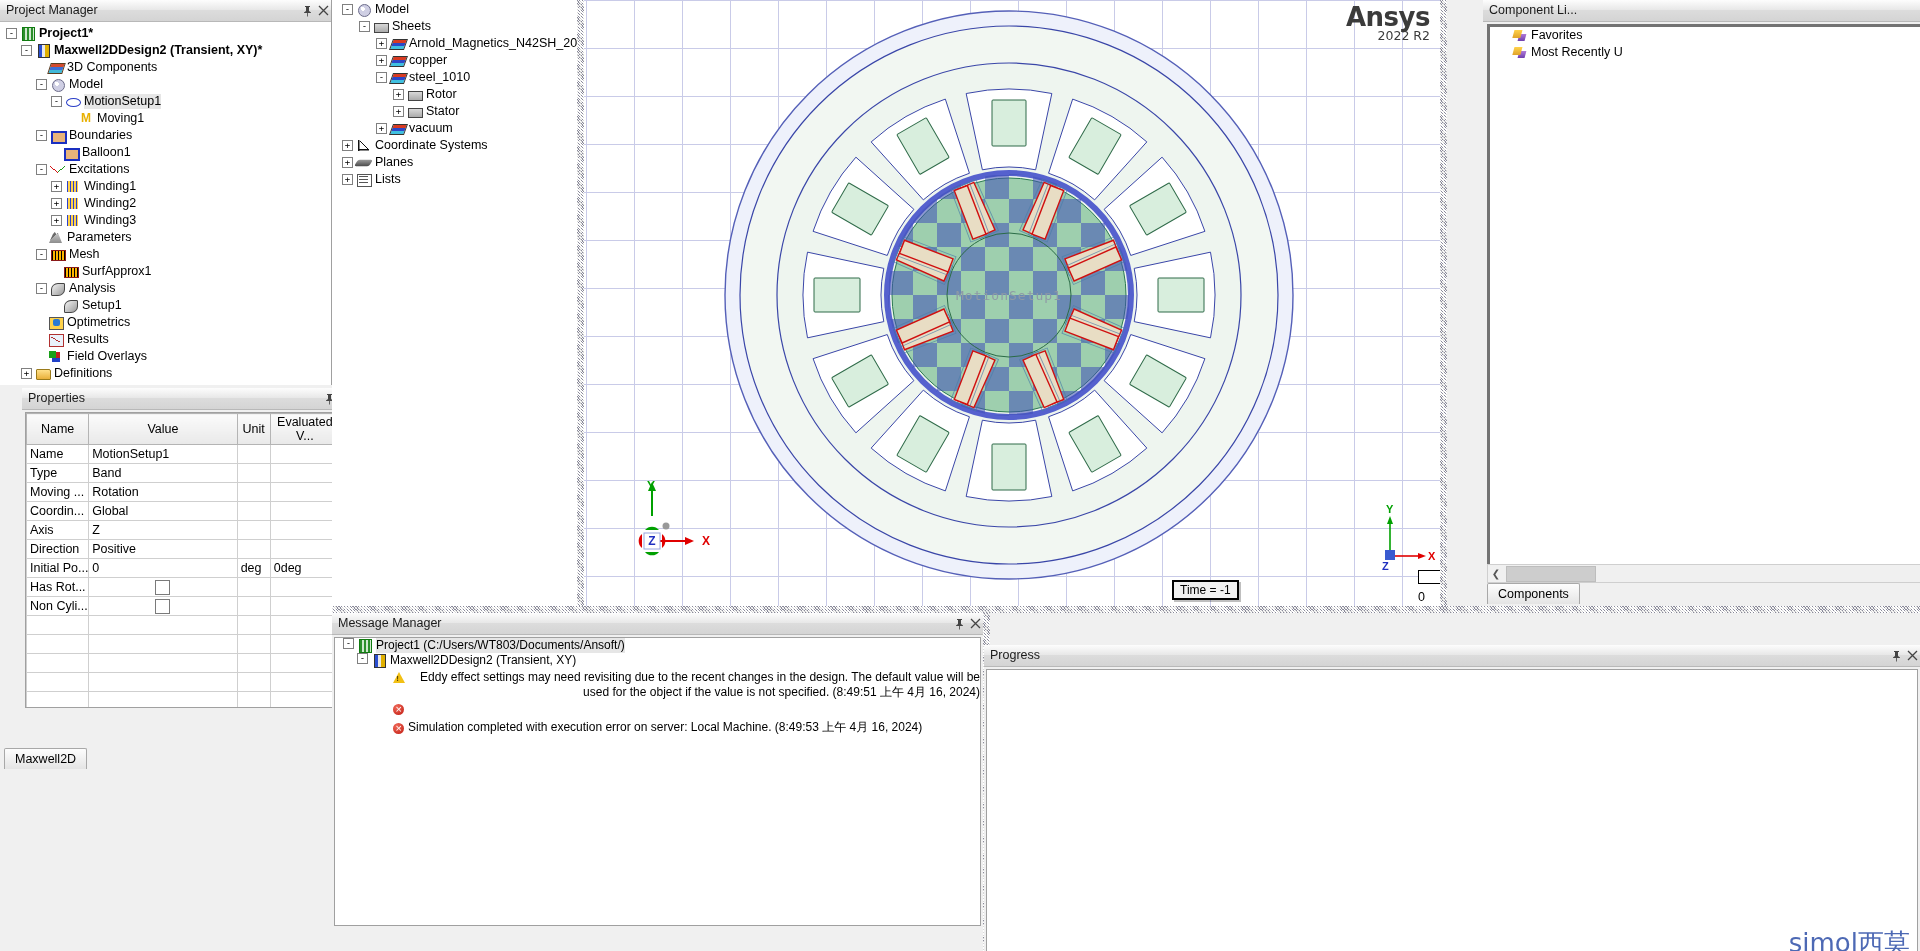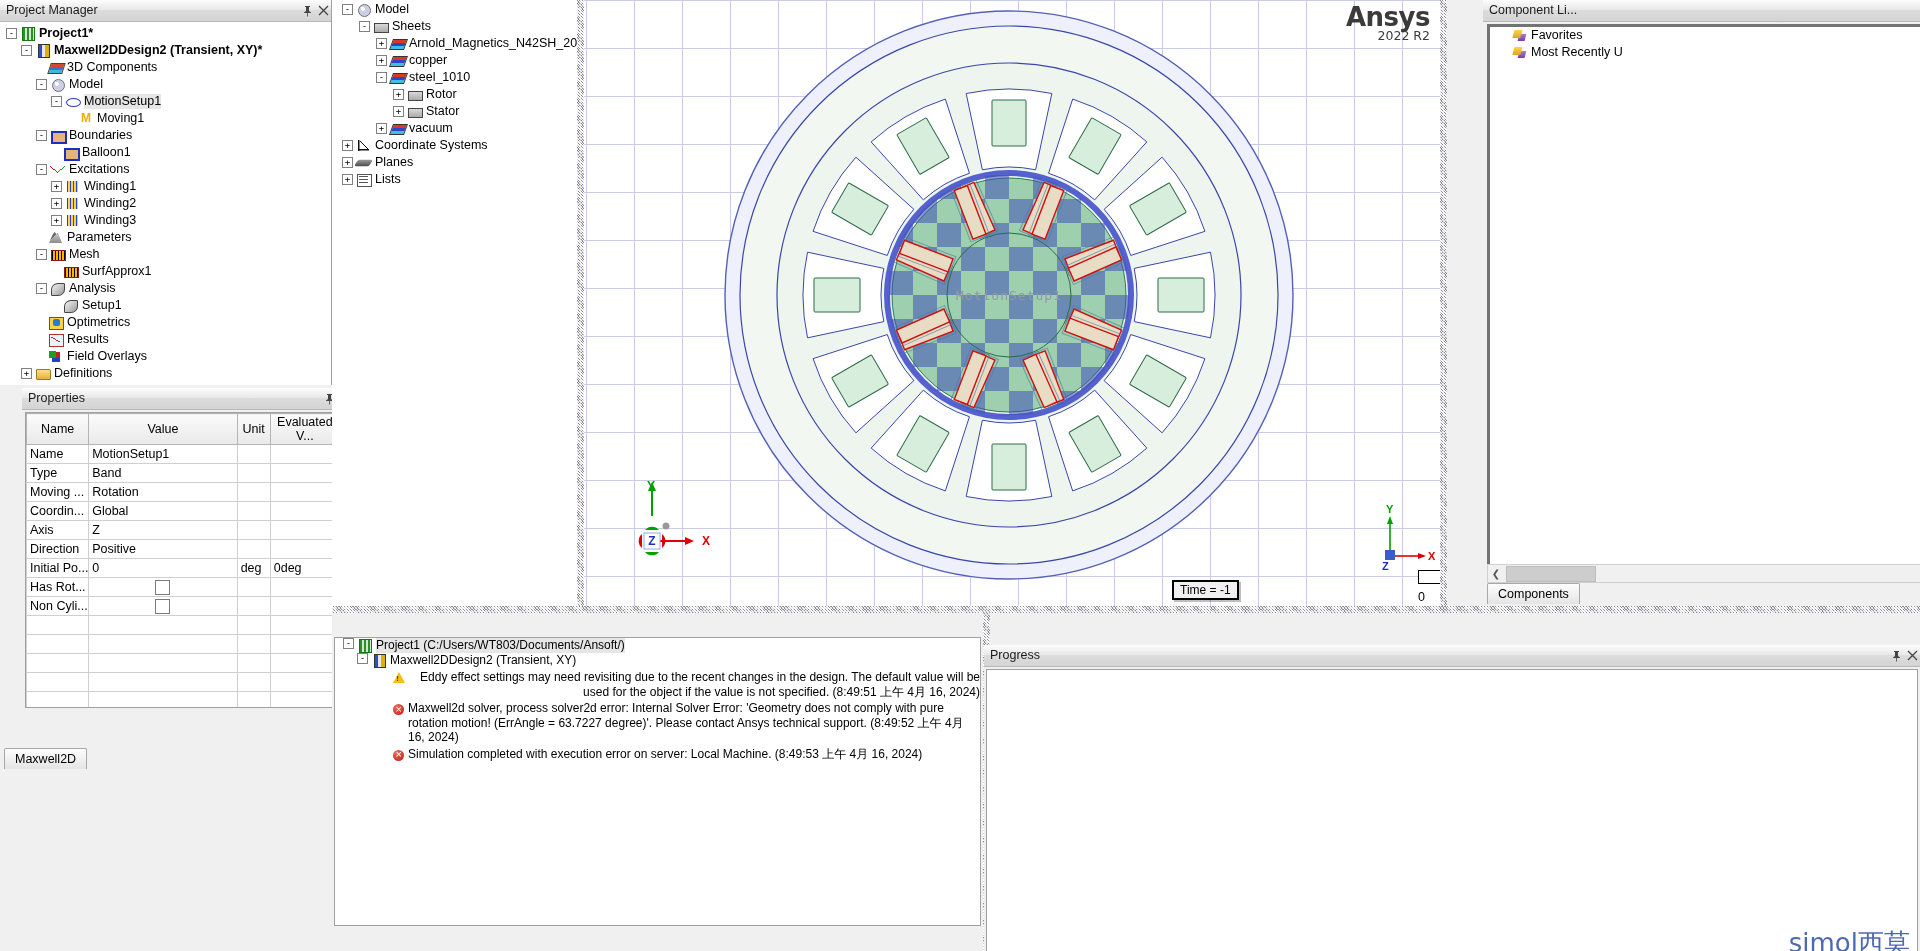--- a/index.html
+++ b/index.html
@@ -870,39 +870,51 @@
       <span class="sthumb" style="width:88px;margin-left:2px"></span>
       <span class="sbtn" style="margin-left:auto">❯</span>
     </div>
     <div id="complibTabs">
       <span class="tabbtn">Components</span>
     </div>
   </div>
 
   <div id="msgGrip" class="gripper hgrip"></div>
   <div id="msgmgr">
+    <div class="panel-title">
+      <span class="ttl">Message Manager</span>
+      <span class="ticon">
+        <svg width="11" height="12" viewBox="0 0 11 12">
+            <path d="M3 1h5v1H7v4l2 1.5V8H6v3.5h-.8V8H2V7.5L4 6V2H3z" fill="#444"></path>
+          </svg>
+      </span>
+      <span class="ticon">
+        <svg width="11" height="11" viewBox="0 0 11 11">
+            <path d="M1 1l9 9M10 1l-9 9" stroke="#444" stroke-width="1.3" fill="none"></path>
+          </svg>
+      </span>
+    </div>
     <div id="msgBody">
         <div class="mrow">
           <span class="ind" style="width:4px"></span>
           <span class="exp">-</span>
           <span class="icn ic-proj"></span>
           <span class="mtext" style="background:#e6e6e6;flex:0 0 auto">Project1 (C:/Users/WT803/Documents/Ansoft/)</span>
         </div>
         <div class="mrow" style="padding-left: 22px;">
           <span class="exp">-</span>
           <span class="icn ic-design"></span>
           <span class="mtext" style="flex:0 0 auto">Maxwell2DDesign2 (Transient, XY)</span>
         </div>
         <div class="mrow" style="padding-left: 56px; margin-top: 2px;">
           <span class="mico warn"></span>
           <span class="mtext" style="max-width: 575px; text-align: right;">Eddy effect settings may need revisiting due to the recent changes in the design.  The default value will be used for the object if the value is not specified.  (8:49:51 上午 4月 16, 2024)</span>
         </div>
         <div class="mrow" style="padding-left: 56px; margin-top: 2px;">
           <span class="mico err"></span>
-          <span class="mtext" style="max-width: 575px;">Maxwell2d solver, process solver2d error: Internal Solver Error:  'Geometry does not comply with pure rotation motion! (ErrAngle = 63.7227 degree)'. Please contact Ansys technical support. (8:49:52 上午 4月 16, 2024)</span>
         </div>
         <div class="mrow" style="padding-left: 56px; margin-top: 2px;">
           <span class="mico err"></span>
           <span class="mtext" style="max-width: 575px;">Simulation completed with execution error on server: Local Machine. (8:49:53 上午 4月 16, 2024)</span>
         </div>
       </div>
   </div>
 
   <div id="progGrip" class="gripper vgrip"></div>
   <div id="progress">

